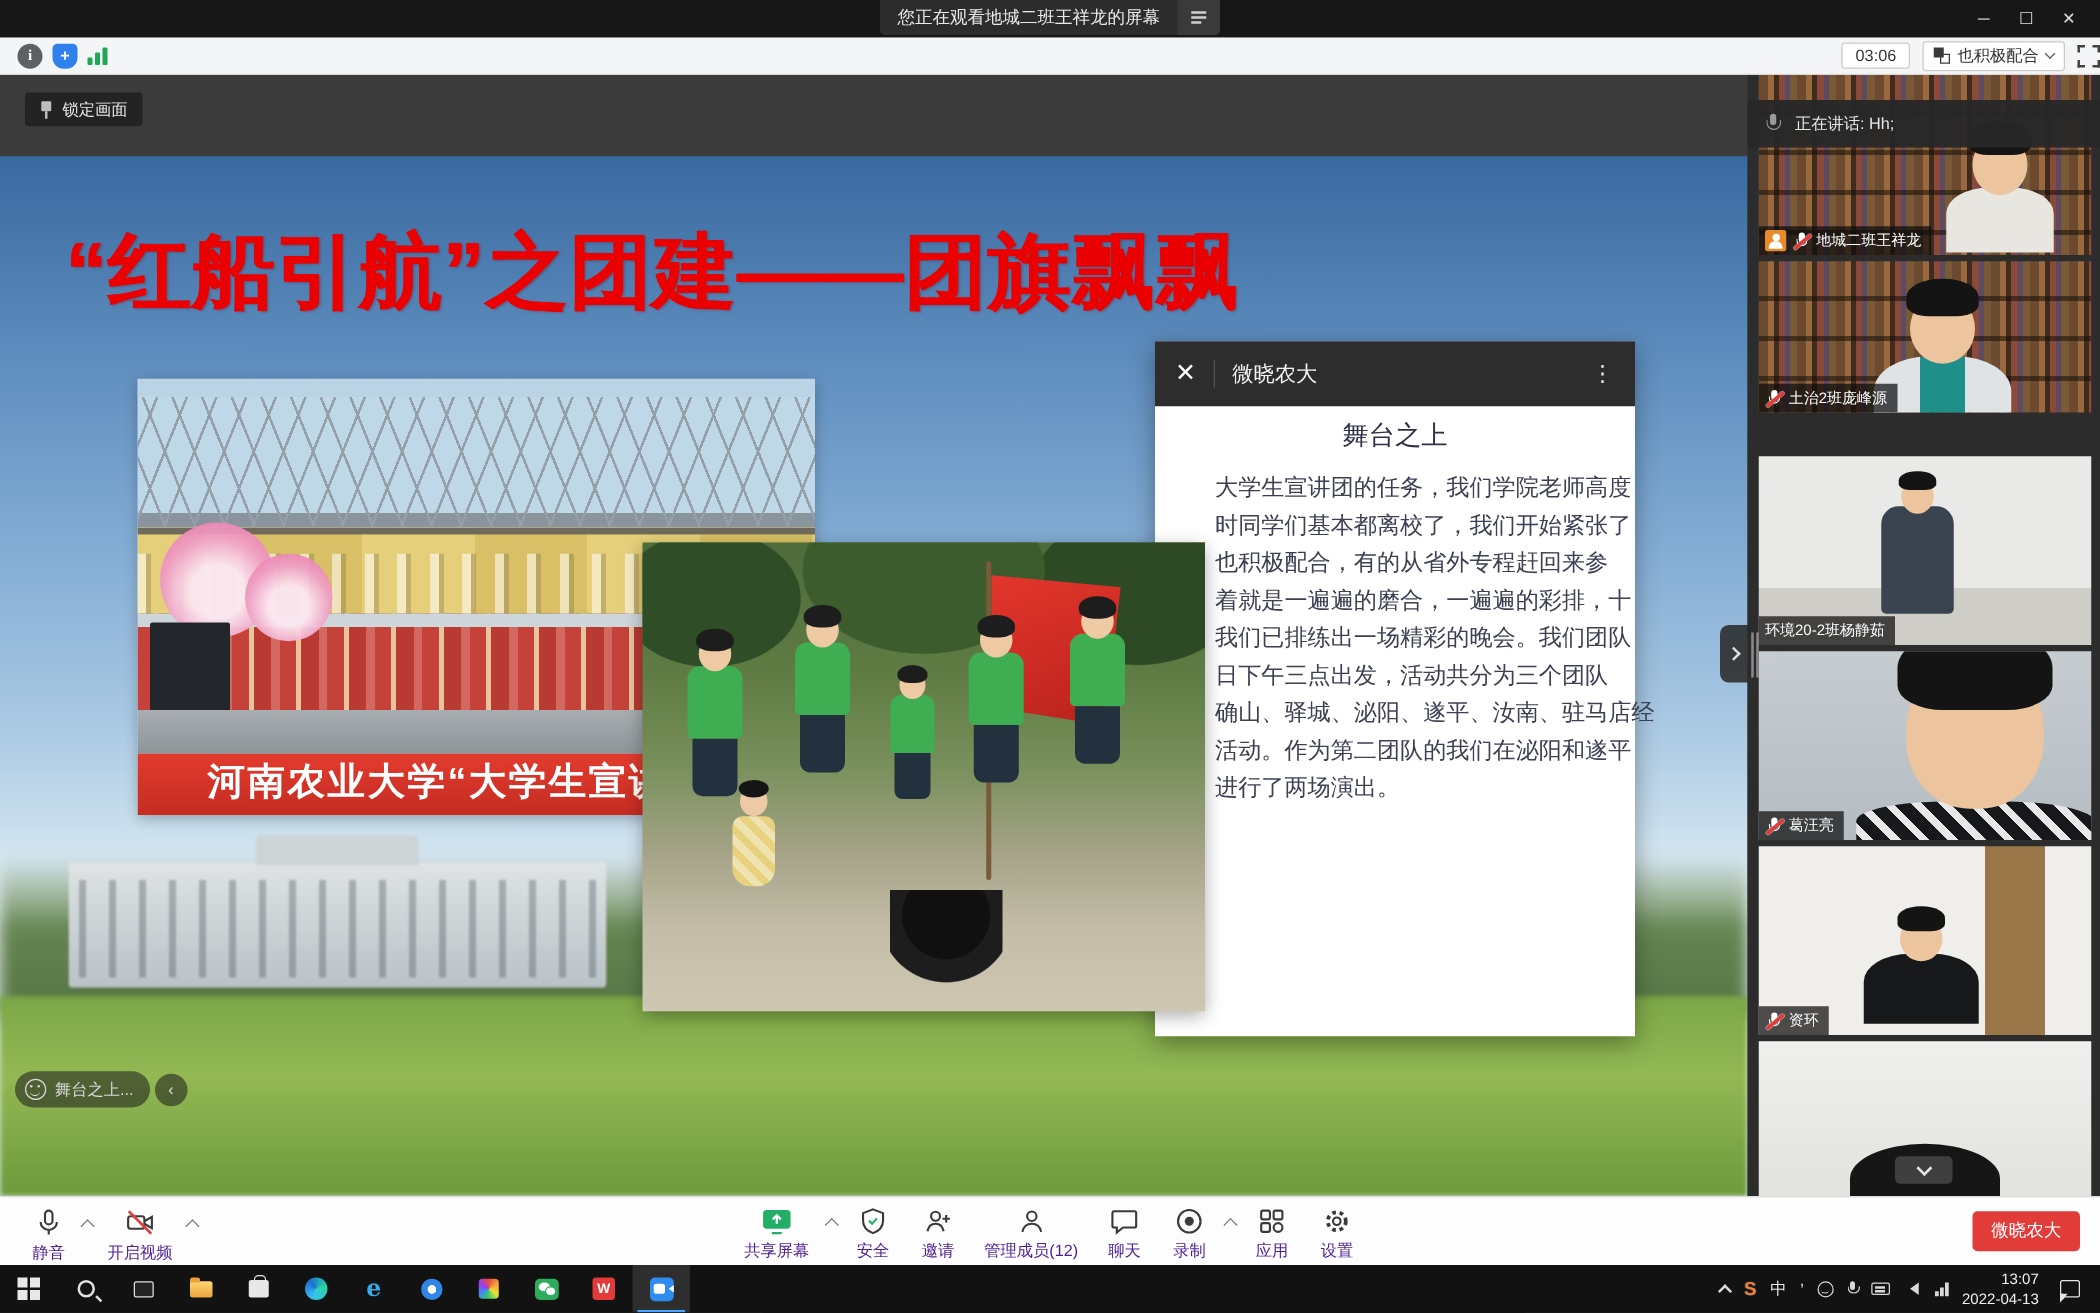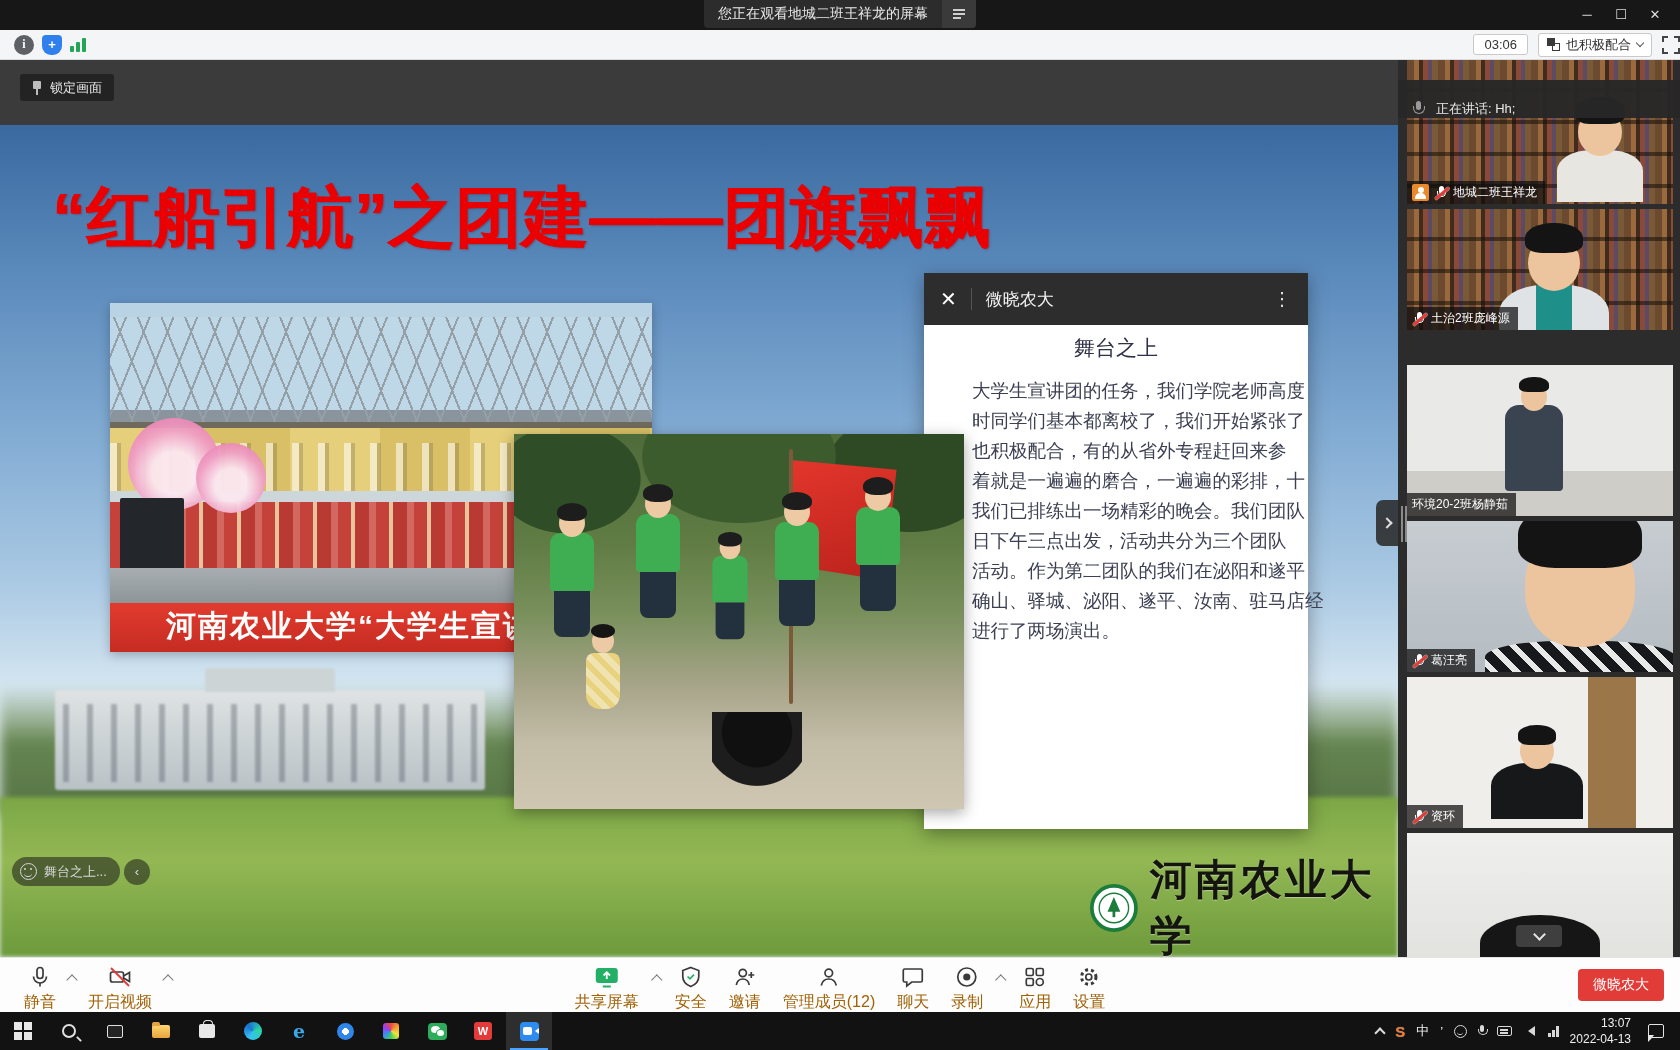--- a/index.html
+++ b/index.html
@@ -131,21 +131,21 @@
   .rail{position:absolute;left:1398px;top:0;width:282px;height:897px;background:#2c2c2c;overflow:hidden}
   .thumb{position:absolute;left:9px;width:266px;overflow:hidden;background:#444}
   .name-tag{position:absolute;left:0;bottom:0;display:flex;align-items:center;gap:5px;background:rgba(12,12,12,.72);padding:3px 8px 3px 5px;color:#fff;font-size:12px;white-space:nowrap;max-width:100%}
   .share-badge{width:17px;height:17px;background:#e98a2b;border-radius:2px;position:relative;flex:0 0 auto}
   .share-badge::before{content:"";position:absolute;left:5.5px;top:3px;width:6px;height:6px;background:#fff;border-radius:50%}
   .share-badge::after{content:"";position:absolute;left:3px;top:9px;width:11px;height:6px;background:#fff;border-radius:5px 5px 0 0}
   .mic-muted{position:relative;width:14px;height:16px;flex:0 0 auto}
   .mic-muted::before{content:"";position:absolute;left:4.5px;top:1px;width:5px;height:8px;background:#fff;border-radius:3px}
   .mic-muted::after{content:"";position:absolute;left:-1px;top:7px;width:18px;height:2.5px;background:#e23c39;transform:rotate(-40deg);border-radius:2px;box-shadow:0 0 0 .5px rgba(255,255,255,.5)}
   .mic-stand{position:absolute;left:2.5px;top:6px;width:9px;height:6px;border:1.5px solid #fff;border-top:none;border-radius:0 0 8px 8px}
-  .speaking-pill{position:absolute;left:0;top:20px;width:282px;height:38px;background:rgba(40,40,40,.96);display:flex;align-items:flex-end;gap:12px;padding:0 14px;z-index:5}
+  .speaking-pill{position:absolute;left:0;top:20px;width:282px;height:38px;background:rgba(40,40,40,.96);display:flex;align-items:center;gap:12px;padding:0 14px;z-index:5}
   .speaking-pill .mic{position:relative;width:12px;height:17px}
   .speaking-pill .mic::before{content:"";position:absolute;left:3.5px;top:0;width:5px;height:9px;background:#9a9a9a;border-radius:3px}
   .speaking-pill .mic::after{content:"";position:absolute;left:1px;top:5px;width:10px;height:7px;border:1.5px solid #9a9a9a;border-top:none;border-radius:0 0 8px 8px}
   .speaking-pill span{color:#e8e8e8;font-size:13px}
   
   .t-books{background:repeating-linear-gradient(90deg,#6b4a2f 0 7px,#9a6a3e 7px 12px,#3f2c1d 12px 16px,#8a4a3a 16px 21px,#5d4a63 21px 25px,#7a5a36 25px 31px)}
   .t-books::before{content:"";position:absolute;inset:0;background:repeating-linear-gradient(180deg,transparent 0 28px,rgba(20,14,8,.55) 28px 32px)}
   .person{position:absolute}
   .person .ph{background:#ecc49e;border-radius:50%;position:relative;margin:0 auto}
   .person .ph::before{content:"";position:absolute;left:-6%;top:-22%;width:112%;height:55%;background:#141414;border-radius:48% 48% 30% 30%}
@@ -153,21 +153,21 @@
   .t6{background:linear-gradient(180deg,#efefed,#e2e2df)}
   .t6::after{content:"";position:absolute;left:50%;bottom:-14px;width:120px;height:56px;transform:translateX(-50%);background:#161616;border-radius:50% 50% 0 0}
   .more-btn{position:absolute;left:50%;transform:translateX(-50%);bottom:10px;width:46px;height:22px;background:rgba(70,70,70,.85);border-radius:4px;display:flex;align-items:center;justify-content:center;z-index:6}
   .more-btn i{width:9px;height:9px;border-right:2px solid #e5e5e5;border-bottom:2px solid #e5e5e5;transform:rotate(45deg);margin-top:-4px}
 
   
   .mtoolbar{position:absolute;left:0;top:957px;width:1680px;height:55px;background:#fdfdfd;border-top:1px solid #e4e4e4;display:flex;align-items:center}
   .tgroup-left{display:flex;align-items:flex-start;gap:4px;padding-left:16px}
   .tgroup-center{position:absolute;left:50%;top:0;height:55px;transform:translateX(-50%);display:flex;align-items:flex-start;gap:6px}
   .tool{display:flex;flex-direction:column;align-items:center;gap:3px;padding:7px 8px 0;min-width:46px;cursor:default}
-  .tool .lbl{font-size:16px;color:#a16207;white-space:nowrap}
+  .tool .lbl{font-size:13px;color:#4c1d95;white-space:nowrap}
   .tool svg{display:block}
   .caret-up{width:8px;height:8px;border-left:1.6px solid #7a7a7a;border-top:1.6px solid #7a7a7a;transform:rotate(45deg);margin-top:18px}
   .leave-btn{position:absolute;right:16px;top:11px;background:#e23c39;color:#fff;font-size:14px;border-radius:4px;padding:7px 15px;cursor:default}
 
   
   .taskbar{position:absolute;left:0;top:1012px;width:1680px;height:38px;background:#121212;display:flex;align-items:center}
   .tb-apps{display:flex;align-items:stretch;height:38px}
   .tb-app{width:46px;display:flex;align-items:center;justify-content:center;position:relative}
   .tb-app.active{background:rgba(255,255,255,.12)}
   .tb-app.active::after{content:"";position:absolute;left:4px;right:4px;bottom:0;height:2px;background:#4aa3ff}
@@ -287,22 +287,22 @@
           <span class="art-dots">⋮</span>
         </div>
         <div class="art-heading">舞台之上</div>
         <div class="art-text">
           <div>大学生宣讲团的任务，我们学院老师高度</div>
           <div>时同学们基本都离校了，我们开始紧张了</div>
           <div>也积极配合，有的从省外专程赶回来参</div>
           <div>着就是一遍遍的磨合，一遍遍的彩排，十</div>
           <div>我们已排练出一场精彩的晚会。我们团队</div>
           <div>日下午三点出发，活动共分为三个团队</div>
+          <div>确山、驿城、泌阳、遂平、汝南、驻马店经</div>
           <div>活动。作为第二团队的我们在泌阳和遂平</div>
-          <div>确山、驿城、泌阳、遂平、汝南、驻马店经</div>
           <div>进行了两场演出。</div>
         </div>
       </div>
 
       <div class="photo-center">
         <div class="flagpole"></div>
         <div class="flag"></div>
         <div class="fig" style="left:8%;top:20%">
             <div class="h"></div>
             <div class="b"></div>
@@ -336,30 +336,20 @@
       </div>
 
       <div class="comment-row">
         <div class="comment-pill">
           <span class="smiley"></span>
           <span>舞台之上...</span>
         </div>
         <div class="comment-collapse">‹</div>
       </div>
 
-      <div class="logo-row">
-        <svg width="52" height="52" viewBox="0 0 52 52">
-          <circle cx="26" cy="26" r="24" fill="#fff"></circle>
-          <circle cx="26" cy="26" r="24" fill="none" stroke="#1c7c3c" stroke-width="4"></circle>
-          <circle cx="26" cy="26" r="16" fill="none" stroke="#1c7c3c" stroke-width="1.5"></circle>
-          <path d="M26 14 L33 30 H19 Z" fill="#1c7c3c"></path>
-          <rect x="24.5" y="29" width="3" height="7" fill="#1c7c3c"></rect>
-        </svg>
-        <span class="univ-text">河南农业大学</span>
-      </div>
     </div>
 
     <div class="rail-collapse">
         <span class="chev"></span>
       </div>
     <div class="rail-grip"></div>
 
     <div class="rail">
       <div class="speaking-pill">
         <span class="mic"></span>

